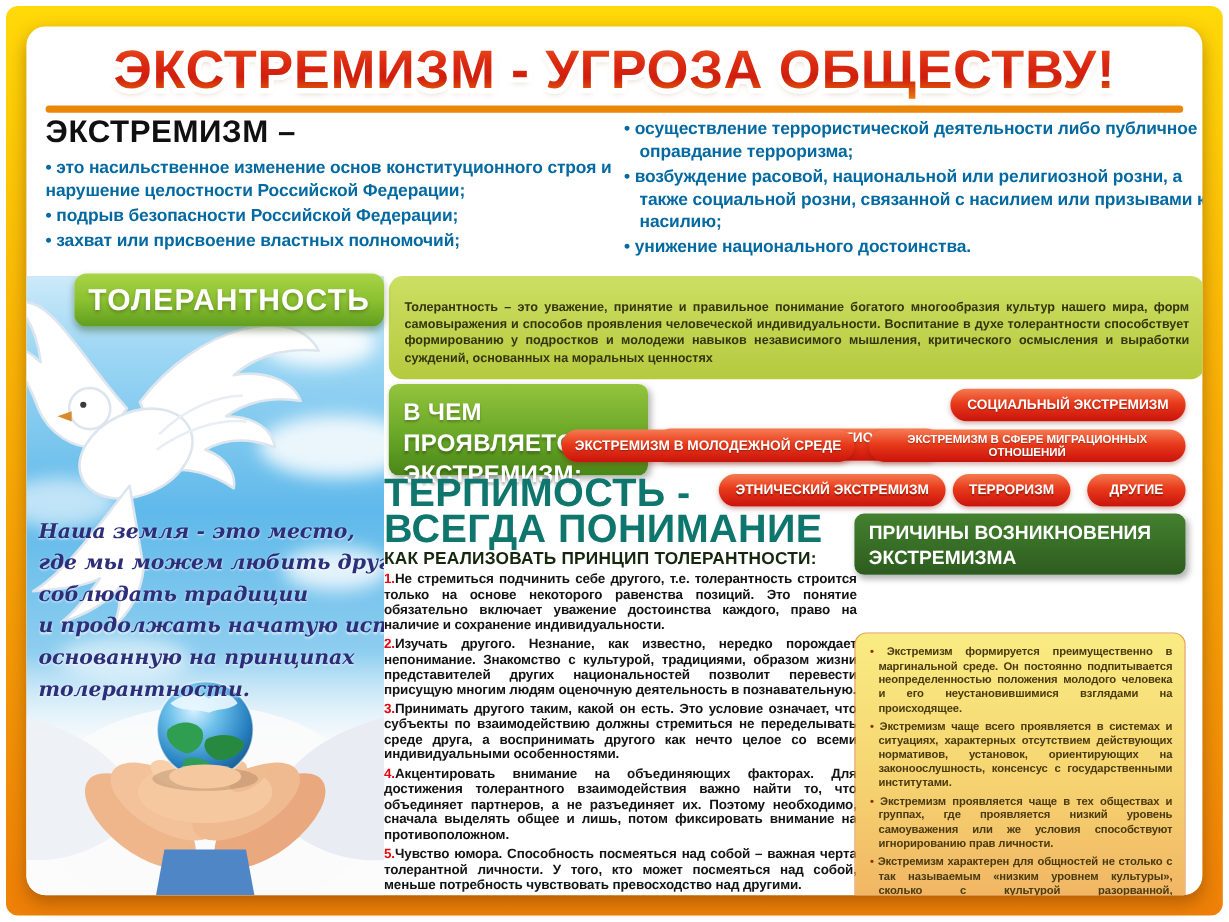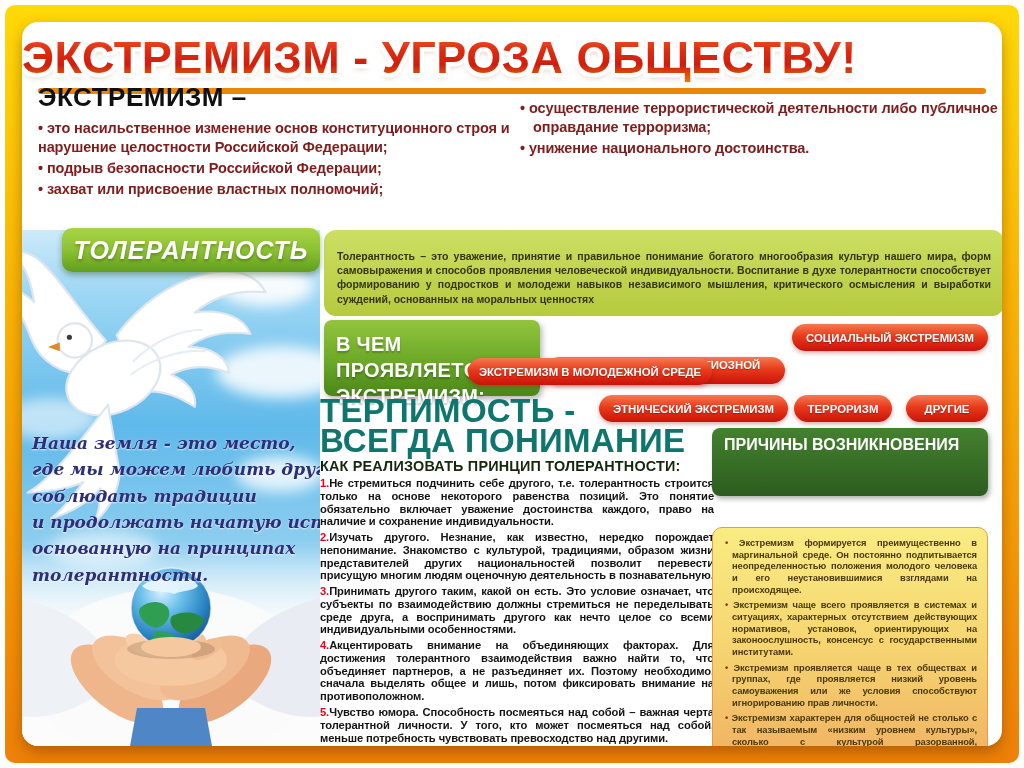--- a/index.html
+++ b/index.html
@@ -9,35 +9,35 @@
   }
   
   .frame{position:absolute;inset:5px;border-radius:10px;
     background:linear-gradient(180deg,#ffd908 0%,#f8ae06 45%,#ee8007 100%);}
   .panel{position:absolute;left:22px;top:22px;width:980px;height:724px;
     background:#ffffff;border-radius:16px;overflow:hidden;
     box-shadow:0 6px 14px rgba(110,50,0,.45);}
 
   
   .title-wrap{position:absolute;top:8px;left:0;width:100%;height:58px;
-    font-weight:900;font-size:45px;line-height:56px;letter-spacing:.5px;}
+    text-align:center;font-weight:900;font-size:45px;line-height:56px;letter-spacing:.5px;}
   .t-stroke{position:absolute;left:0;right:0;top:0;color:#fff;
     -webkit-text-stroke:9px #ffffff;text-shadow:0 4px 6px rgba(140,80,20,.4);}
   .t-fill{position:absolute;left:0;right:0;top:0;color:#d0200e;}
   @supports (-webkit-background-clip: text){
     .t-fill{background:linear-gradient(180deg,#f0652a 0%,#dd2b11 38%,#cf1d0e 62%,#ef8c03 100%);
       -webkit-background-clip:text;background-clip:text;color:transparent;}
   }
   .divider{position:absolute;left:16px;top:66px;width:948px;height:6px;
     background:#ea8709;border-radius:3px;}
 
   
-  .def-left{position:absolute;left:16px;top:60px;width:480px;}
+  .def-left{position:absolute;left:16px;top:72px;width:480px;}
   .def-heading{font-size:26px;font-weight:900;color:#101010;margin:0 0 6px 0;letter-spacing:.5px;}
-  .def-item{font-size:14.5px;font-weight:700;color:#7f1d1d;line-height:1.3;margin-bottom:2px;letter-spacing:-.1px;}
+  .def-item{font-size:14.5px;font-weight:700;color:#0369a1;line-height:1.3;margin-bottom:2px;letter-spacing:-.1px;}
   .def-item::before{content:"• ";}
   .def-right{position:absolute;left:498px;top:77px;width:488px;}
   .def-right .def-item{padding-left:13px;text-indent:-13px;}
 
   
   .photo-col{position:absolute;left:0;top:208px;width:298px;height:516px;
     border-radius:0 0 0 16px;overflow:hidden;
     background:linear-gradient(180deg,#cdeafa 0%,#9ed7f4 12%,#5fb9ea 38%,#8ccdef 60%,#d8effb 74%,#fdfdfd 86%,#fdfdfd 100%);}
   .photo-col::after{content:"";position:absolute;left:0;bottom:0;width:100%;height:200px;z-index:1;
     background:linear-gradient(180deg,rgba(253,253,253,0) 0%,#fcfcfc 45%);}
@@ -47,21 +47,21 @@
     font-family:"DejaVu Serif", serif;font-style:italic;font-weight:700;
     color:#2d2e7a;font-size:17px;line-height:1.55;text-shadow:0 1px 2px rgba(255,255,255,.8);}
   .quote div{white-space:nowrap;}
   .hands{position:absolute;left:0;bottom:0;width:298px;height:190px;z-index:2;}
 
   
   .tolerance-label{position:absolute;left:40px;top:206px;width:258px;height:44px;z-index:5;
     border-radius:10px;background:linear-gradient(180deg,#a8d446 0%,#8cc131 50%,#619e1f 100%);
     color:#fff;font-size:25px;font-weight:900;letter-spacing:1px;
     display:flex;align-items:center;justify-content:center;
-    box-shadow:0 3px 6px rgba(40,70,10,.4);text-shadow:0 2px 3px rgba(0,0,0,.25);font-style:italic;}
+    box-shadow:0 3px 6px rgba(40,70,10,.4);text-shadow:0 2px 3px rgba(0,0,0,.25);}
   .tolerance-box{position:absolute;left:302px;top:208px;width:680px;height:86px;
     border-radius:12px;background:linear-gradient(180deg,#ccdf63 0%,#b5ca3e 100%);
     padding:19px 13px;box-sizing:border-box;
     font-size:10.5px;font-weight:700;color:#36340f;text-align:justify;line-height:1.35;}
 
   
   .manifest-box{position:absolute;left:302px;top:298px;width:216px;height:76px;
     border-radius:8px;background:linear-gradient(180deg,#93c43e 0%,#6aa827 55%,#4a8619 100%);
     color:#fff;font-weight:900;font-size:20px;line-height:1.3;letter-spacing:.3px;
     padding:11px 0 0 12px;box-sizing:border-box;
@@ -84,21 +84,21 @@
   .terp-heading{position:absolute;left:298px;top:374px;color:#0f766e;font-weight:900;
     font-size:33px;line-height:30px;letter-spacing:.3px;}
   .principles-sub{position:absolute;left:298px;top:436px;font-size:14.4px;font-weight:900;
     color:#15270d;letter-spacing:.2px;}
   .principles{position:absolute;left:298px;top:455px;width:394px;}
   .p-item{font-size:11.2px;font-weight:700;color:#141414;line-height:1.14;
     text-align:justify;margin-bottom:3px;letter-spacing:-.1px;}
   .p-num{color:#e30613;font-weight:900;}
 
   
-  .causes-head{position:absolute;left:690px;top:406px;width:276px;height:68px;
+  .causes-head{position:absolute;left:690px;top:406px;width:276px;height:51px;
     border-radius:8px;background:linear-gradient(180deg,#44812f 0%,#2c5c1e 100%);
     color:#fff;font-weight:900;font-size:16px;line-height:1.3;
     padding:7px 0 0 12px;box-sizing:border-box;box-shadow:2px 3px 5px rgba(0,0,0,.3);}
   .causes-box{position:absolute;left:690px;top:461px;width:276px;height:261px;
     border-radius:10px;border:1px solid #e49b4e;box-sizing:border-box;
     background:linear-gradient(180deg,#f9ec82 0%,#f6d571 45%,#efa95f 100%);
     padding:9px 10px 6px 10px;margin-top:44px;}
   .c-item{font-size:9.4px;font-weight:700;color:#4a3a10;line-height:1.24;
     text-align:justify;margin-bottom:4px;padding-left:9px;text-indent:-7px;letter-spacing:-.1px;}
   .c-item::before{content:"• ";color:#8a2f12;}
@@ -117,20 +117,21 @@
 
   <div class="def-left">
     <div class="def-heading">ЭКСТРЕМИЗМ –</div>
     <div class="def-item">это насильственное изменение основ конституционного строя и нарушение целостности Российской Федерации;</div>
     <div class="def-item">подрыв безопасности Российской Федерации;</div>
     <div class="def-item">захват или присвоение властных полномочий;</div>
   </div>
 
   <div class="def-right">
     <div class="def-item">осуществление террористической деятельности либо публичное оправдание терроризма;</div>
+    <div class="def-item">возбуждение расовой, национальной или религиозной розни, а также социальной розни, связанной с насилием или призывами к насилию;</div>
     <div class="def-item">унижение национального достоинства.</div>
   </div>
 
   <div class="photo-col">
     <div class="cloud" style="right:6px;top:36px;width:96px;height:40px;opacity:.9;"></div>
     <div class="cloud" style="right:-26px;top:116px;width:130px;height:52px;opacity:.85;"></div>
     <div class="cloud" style="left:-20px;top:168px;width:96px;height:42px;opacity:.6;"></div>
     <div class="cloud" style="right:-4px;top:226px;width:88px;height:36px;opacity:.8;"></div>
     <div class="cloud" style="left:26px;top:300px;width:110px;height:38px;opacity:.55;"></div>
 
@@ -192,39 +193,41 @@
   <div class="tolerance-label">ТОЛЕРАНТНОСТЬ</div>
   <div class="tolerance-box">Толерантность – это уважение, принятие и правильное понимание богатого многообразия культур нашего мира, форм самовыражения и способов проявления человеческой индивидуальности. Воспитание в духе толерантности способствует формированию у подростков и молодежи навыков независимого мышления, критического осмысления и выработки суждений, основанных на моральных ценностях</div>
 
   <div class="manifest-box">
     <div>В ЧЕМ ПРОЯВЛЯЕТСЯ</div>
     <div>ЭКСТРЕМИЗМ:</div>
   </div>
   <div class="pill pill0">ЭКСТРЕМИЗМ НА РЕЛИГИОЗНОЙ ПОЧВЕ</div>
   <div class="pill pill1">СОЦИАЛЬНЫЙ ЭКСТРЕМИЗМ</div>
   <div class="pill pill2">ЭКСТРЕМИЗМ В МОЛОДЕЖНОЙ СРЕДЕ</div>
+  <div class="pill pill3">ЭКСТРЕМИЗМ В СФЕРЕ МИГРАЦИОННЫХ ОТНОШЕНИЙ</div>
   <div class="pill pill4">ЭТНИЧЕСКИЙ ЭКСТРЕМИЗМ</div>
   <div class="pill pill5">ТЕРРОРИЗМ</div>
   <div class="pill pill6">ДРУГИЕ</div>
 
   <div class="terp-heading">
     <div>ТЕРПИМОСТЬ -</div>
     <div>ВСЕГДА ПОНИМАНИЕ</div>
   </div>
   <div class="principles-sub">КАК РЕАЛИЗОВАТЬ ПРИНЦИП ТОЛЕРАНТНОСТИ:</div>
   <div class="principles">
     <div class="p-item"><span class="p-num">1.</span><span>Не стремиться подчинить себе другого, т.е. толерантность строится только на основе некоторого равенства позиций. Это понятие обязательно включает уважение достоинства каждого, право на наличие и сохранение индивидуальности.</span></div>
     <div class="p-item"><span class="p-num">2.</span><span>Изучать другого. Незнание, как известно, нередко порождает непонимание. Знакомство с культурой, традициями, образом жизни представителей других национальностей позволит перевести присущую многим людям оценочную деятельность в познавательную.</span></div>
     <div class="p-item"><span class="p-num">3.</span><span>Принимать другого таким, какой он есть. Это условие означает, что субъекты по взаимодействию должны стремиться не переделывать среде друга, а воспринимать другого как нечто целое со всеми индивидуальными особенностями.</span></div>
     <div class="p-item"><span class="p-num">4.</span><span>Акцентировать внимание на объединяющих факторах. Для достижения толерантного взаимодействия важно найти то, что объединяет партнеров, а не разъединяет их. Поэтому необходимо, сначала выделять общее и лишь, потом фиксировать внимание на противоположном.</span></div>
     <div class="p-item"><span class="p-num">5.</span><span>Чувство юмора. Способность посмеяться над собой – важная черта толерантной личности. У того, кто может посмеяться над собой, меньше потребность чувствовать превосходство над другими.</span></div>
   </div>
 
   <div class="causes-head">
     <div>ПРИЧИНЫ ВОЗНИКНОВЕНИЯ</div>
+    <div>ЭКСТРЕМИЗМА</div>
   </div>
   <div class="causes-box">
     <div class="c-item">Экстремизм формируется преимущественно в маргинальной среде. Он постоянно подпитывается неопределенностью положения молодого человека и его неустановившимися взглядами на происходящее.</div>
     <div class="c-item">Экстремизм чаще всего проявляется в системах и ситуациях, характерных отсутствием действующих нормативов, установок, ориентирующих на законоослушность, консенсус с государственными институтами.</div>
     <div class="c-item">Экстремизм проявляется чаще в тех обществах и группах, где проявляется низкий уровень самоуважения или же условия способствуют игнорированию прав личности.</div>
     <div class="c-item">Экстремизм характерен для общностей не столько с так называемым «низким уровнем культуры», сколько с культурой разорванной, деформированной, не являющей собой целостности.</div>
     <div class="c-item">Экстремизм соответствует обществам и группам, принявшим идеологию насилия и проповедующим нравственную неразборчивость, особенно в средствах достижения целей.</div>
   </div>
 
 </div>

